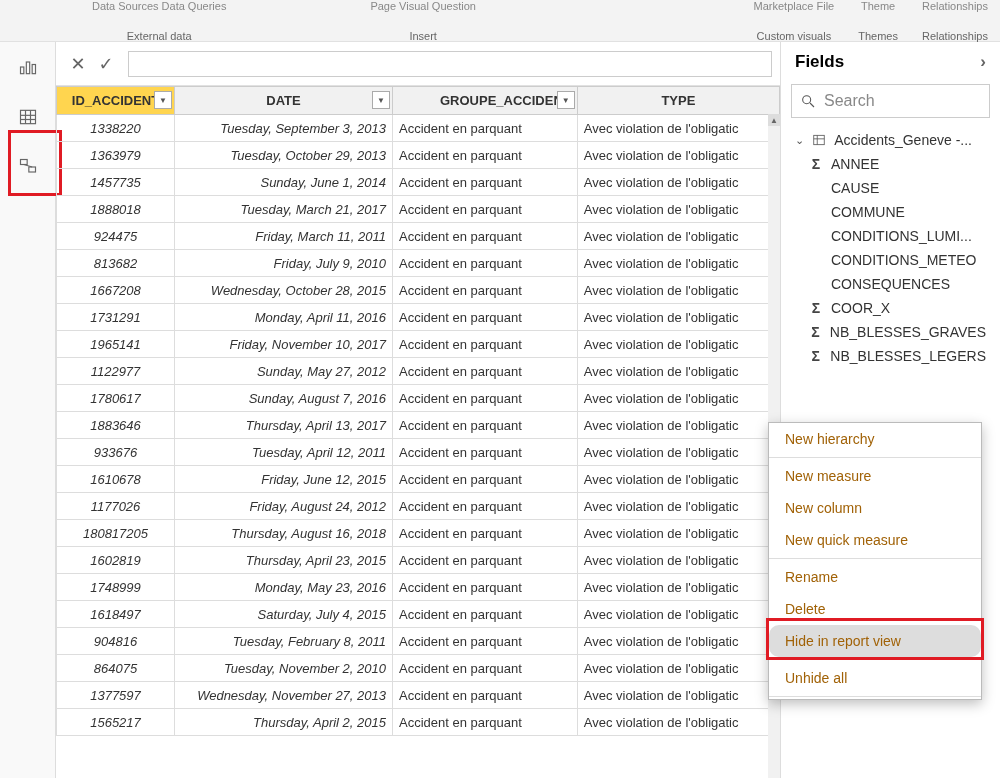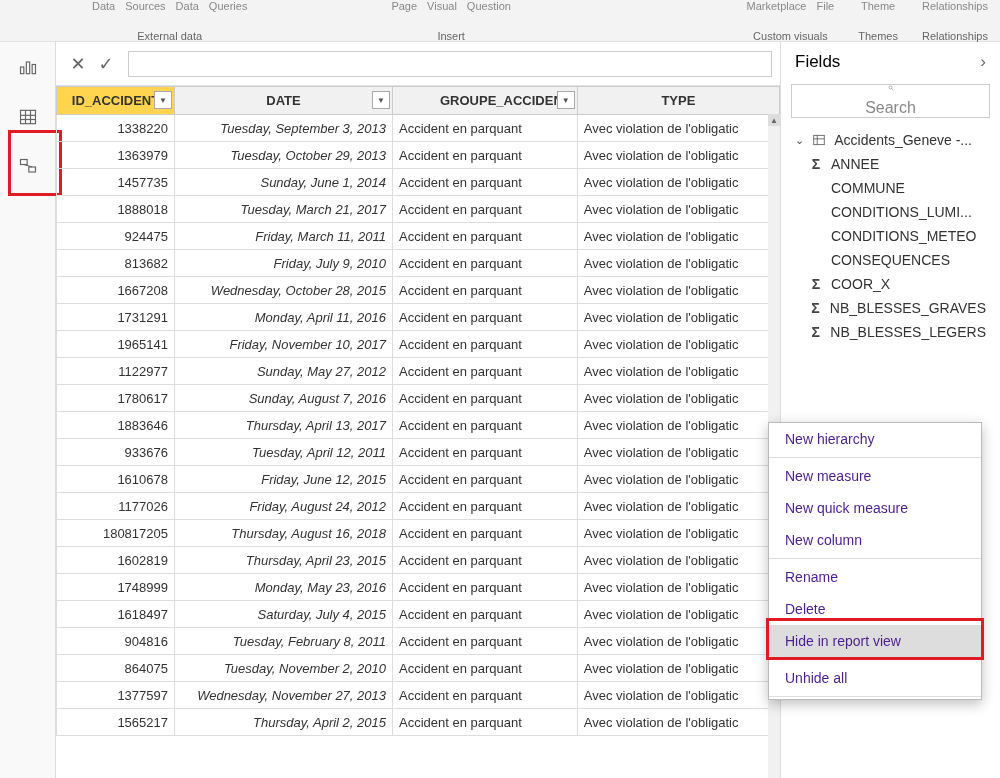--- a/index.html
+++ b/index.html
@@ -1,21 +1,21 @@
 <!DOCTYPE html>
 <html><head>
 <meta charset="utf-8">
 <style>
   * { box-sizing: border-box; margin: 0; padding: 0; font-family: "Segoe UI", Arial, sans-serif; }
   body { width: 1000px; height: 778px; overflow: hidden; background: #fff; position: relative; }
 
   
   .ribbon { height: 42px; background: #f3f3f3; border-bottom: 1px solid #e1e1e1; display: flex; padding-left: 80px; font-size: 11px; color: #555; }
   .ribbon-group { display: flex; flex-direction: column; align-items: center; justify-content: flex-start; padding: 0 12px; }
-  .ribbon-row { display: flex; gap: 10px; color: #888; }
+  .ribbon-row { display: flex; gap: 3px; color: #888; }
   .ribbon-label { color: #666; margin-top: 18px; font-size: 11px; }
   .ribbon-spacer { flex: 1; }
 
   
   .navrail { position: absolute; left: 0; top: 42px; width: 56px; height: calc(100% - 42px); background: #f9f9f9; border-right: 1px solid #ddd; display: flex; flex-direction: column; align-items: center; padding-top: 12px; gap: 24px; }
   .nav-icon { width: 32px; height: 26px; display: flex; align-items: center; justify-content: center; color: #555; }
   .nav-icon svg { stroke: #666; fill: none; stroke-width: 1.4; }
   .nav-highlight { position: absolute; left: 8px; top: 88px; width: 54px; height: 66px; border: 3px solid #e01b24; pointer-events: none; }
 
   
@@ -23,42 +23,42 @@
   .fb-btn { width: 28px; height: 28px; display: flex; align-items: center; justify-content: center; color: #666; font-size: 18px; }
   .fb-input { flex: 1; height: 26px; border: 1px solid #ccc; margin-left: 8px; background: #fff; }
 
   
   .grid { position: absolute; left: 56px; top: 86px; right: 220px; bottom: 0; overflow: hidden; }
   table { border-collapse: collapse; width: 100%; font-size: 13px; }
   th { background: #f1f1f1; border: 1px solid #ccc; height: 28px; font-weight: 600; color: #333; font-size: 13px; padding: 0 6px; position: relative; text-align: center; }
   th .filter-btn { position: absolute; right: 2px; top: 4px; width: 18px; height: 18px; border: 1px solid #aaa; background: #fff; display: flex; align-items: center; justify-content: center; font-size: 8px; color: #555; }
   th.id-col { background: #ffd54f; }
   td { border: 1px solid #ddd; height: 27px; padding: 0 6px; color: #333; white-space: nowrap; overflow: hidden; }
-  td.num { text-align: right; }
+  td.num { text-align: center; font-style: italic; }
   td.date { text-align: right; font-style: italic; }
   .col-id { width: 118px; }
   .col-date { width: 218px; }
   .col-grp { width: 172px; padding-left: 47px; }
   .col-type { width: auto; }
 
   
   .fields-pane { position: absolute; right: 0; top: 42px; width: 220px; bottom: 0; background: #fff; border-left: 1px solid #ddd; display: flex; flex-direction: column; }
-  .fields-header { display: flex; align-items: center; justify-content: space-between; padding: 10px 14px; font-size: 17px; font-weight: 400; }
-  .fields-search { margin: 2px 10px 10px 10px; border: 1px solid #ccc; display: flex; align-items: center; height: 34px; padding: 0 8px; color: #777; gap: 8px; flex-direction: column; }
+  .fields-header { display: flex; align-items: center; justify-content: space-between; padding: 10px 14px; font-size: 17px; font-weight: 700; }
+  .fields-search { margin: 2px 10px 10px 10px; border: 1px solid #ccc; display: flex; align-items: center; height: 34px; padding: 0 8px; color: #777; gap: 8px; }
   .fields-search svg { width: 16px; height: 16px; stroke: #555; fill: none; stroke-width: 1.6; }
   .tbl-row { display: flex; align-items: center; gap: 8px; padding: 4px 14px; font-size: 14px; color: #333; }
   .tbl-row svg { width: 14px; height: 14px; stroke: #555; fill: none; stroke-width: 1.4; }
   .field-item { display: flex; align-items: center; gap: 8px; padding: 4px 14px 4px 28px; font-size: 14px; color: #333; white-space: nowrap; overflow: hidden; text-overflow: ellipsis; }
   .sigma { width: 14px; display: inline-block; text-align: center; color: #444; font-weight: 600; }
 
   
   .ctx-menu { position: absolute; right: 18px; top: 422px; width: 214px; background: #fff; border: 1px solid #bbb; box-shadow: 0 4px 12px rgba(0,0,0,0.25); font-size: 14px; z-index: 50; }
-  .ctx-item { padding: 8px 16px; color: #4c1d95; }
+  .ctx-item { padding: 8px 16px; color: #a16207; }
   .ctx-sep { height: 1px; background: #ddd; margin: 2px 0; }
-  .ctx-item.hl { background: #ddd; }
+  .ctx-item.hl { background: #ddd; border-radius: 10px; }
   .ctx-highlight { position: absolute; right: 16px; top: 618px; width: 218px; height: 42px; border: 3px solid #e01b24; pointer-events: none; z-index: 60; }
 
   .scroll-gutter { position: absolute; right: 220px; top: 114px; width: 12px; bottom: 0; background: #f1f1f1; }
   .scroll-thumb-top { position: absolute; top: 0; width: 12px; height: 12px; background: #ddd; display:flex; align-items:center; justify-content:center; font-size:8px; color:#666;}
 </style>
 </head>
 <body>
 
 <div class="ribbon">
   <div class="ribbon-group">
@@ -321,20 +321,24 @@
       </svg>
     <span>Accidents_Geneve -...</span>
   </div>
   <div id="fields-list">
       <div class="field-item">
         <span class="sigma">Σ</span>
         <span>ANNEE</span>
       </div>
       <div class="field-item">
         <span class="sigma"></span>
+        <span>CAUSE</span>
+      </div>
+      <div class="field-item">
+        <span class="sigma"></span>
         <span>COMMUNE</span>
       </div>
       <div class="field-item">
         <span class="sigma"></span>
         <span>CONDITIONS_LUMI...</span>
       </div>
       <div class="field-item">
         <span class="sigma"></span>
         <span>CONDITIONS_METEO</span>
       </div>
@@ -354,22 +358,22 @@
         <span class="sigma">Σ</span>
         <span>NB_BLESSES_LEGERS</span>
       </div>
     </div>
 </div>
 
 <div class="ctx-menu" id="ctx-menu">
     <div class="ctx-item">New hierarchy</div>
     <div class="ctx-sep"></div>
     <div class="ctx-item">New measure</div>
+    <div class="ctx-item">New column</div>
     <div class="ctx-item">New quick measure</div>
-    <div class="ctx-item">New column</div>
     <div class="ctx-sep"></div>
     <div class="ctx-item">Rename</div>
     <div class="ctx-item">Delete</div>
     <div class="ctx-item hl">Hide in report view</div>
     <div class="ctx-sep"></div>
     <div class="ctx-item">Unhide all</div>
     <div class="ctx-sep"></div>
   </div>
 <div class="ctx-highlight"></div>
 

